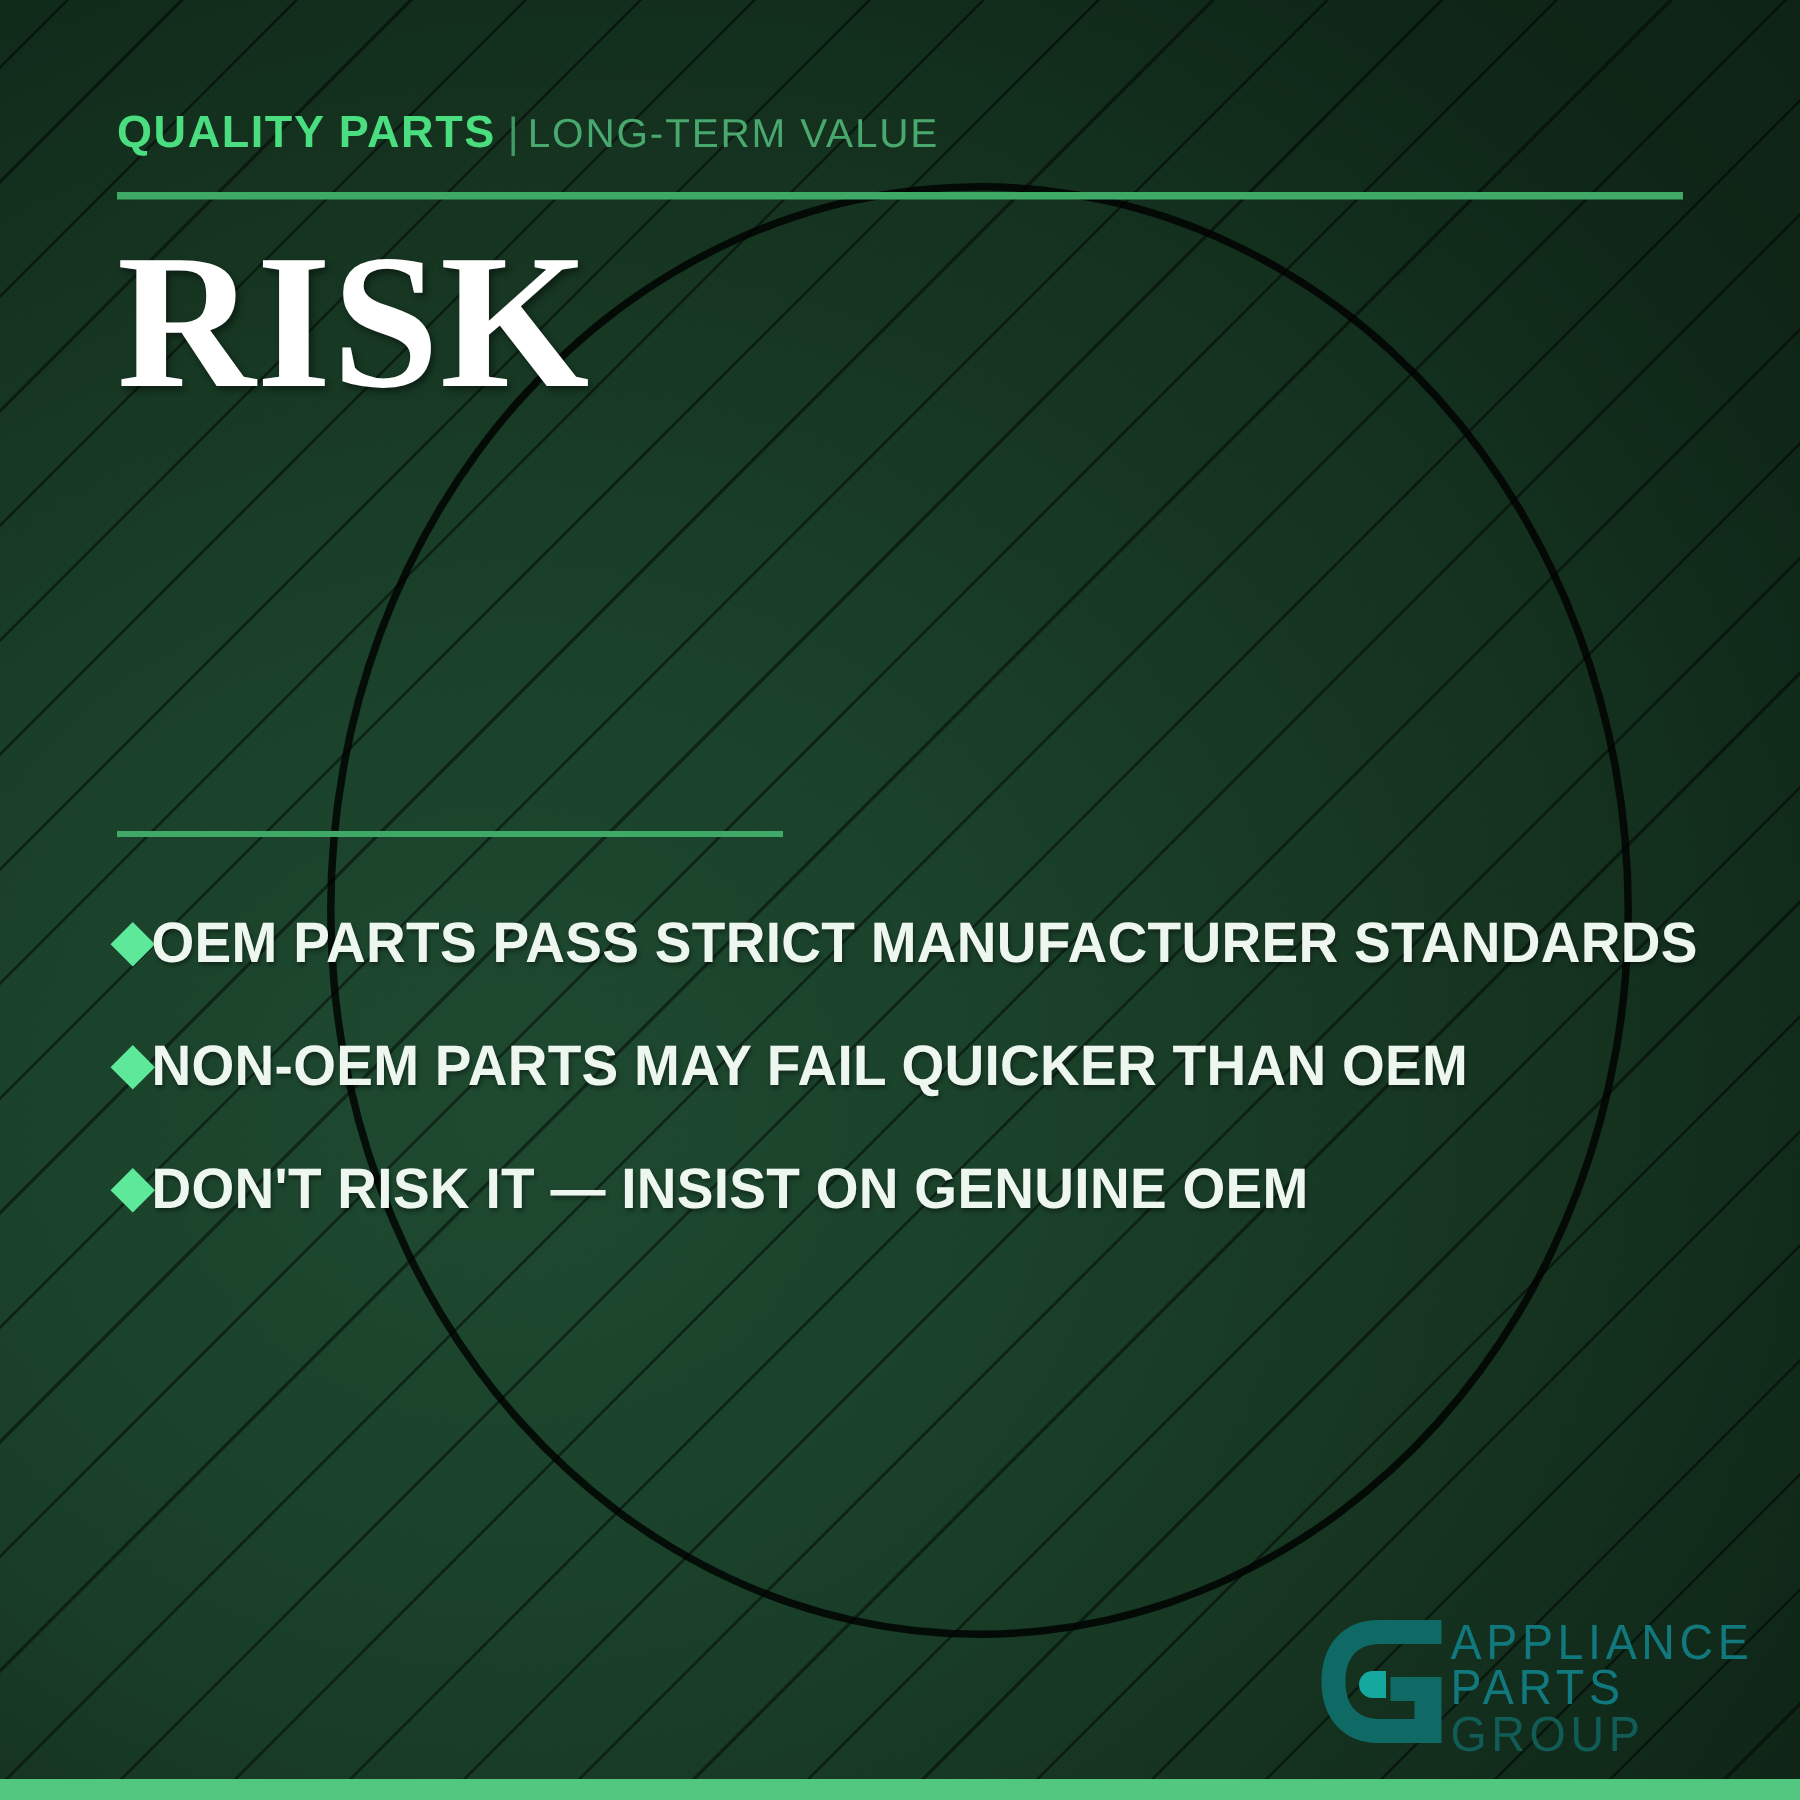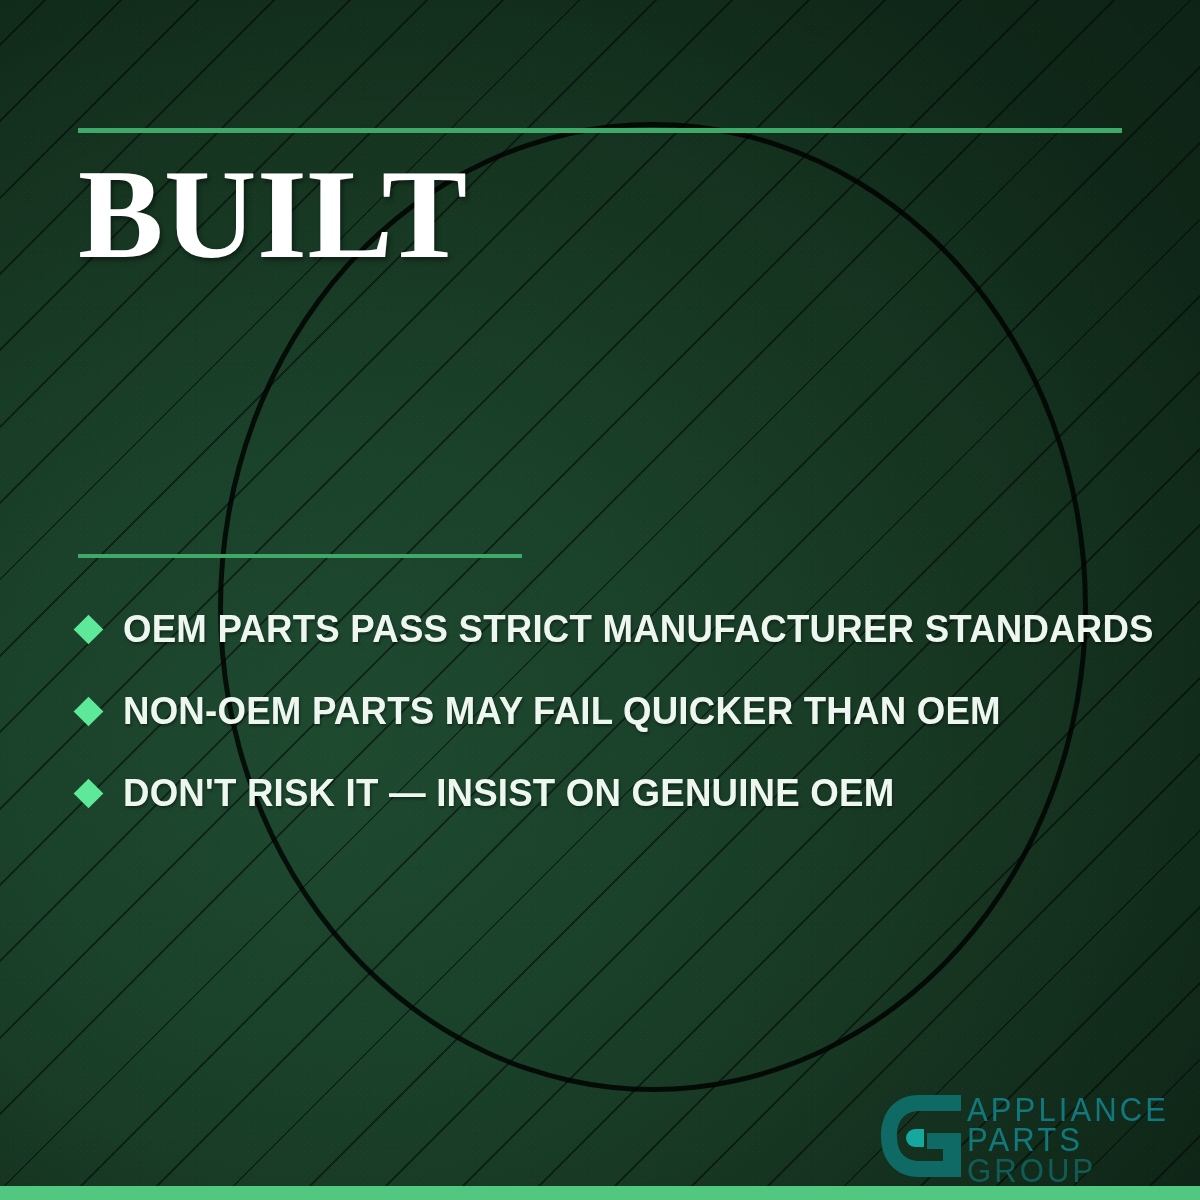--- a/index.html
+++ b/index.html
@@ -135,21 +135,21 @@
   .bullets {
     position: absolute;
     left: 78px;
     top: 588px;
     width: 1070px;
   }
   .bullet {
     display: flex;
     align-items: center;
     height: 82px;
-    gap: 24px;
+    gap: 2px;
   }
   .diamond {
     flex: 0 0 auto;
     width: 21px;
     height: 21px;
     background: #5ee89a;
     transform: rotate(45deg);
   }
   .bullet-text {
     font-family: "Liberation Sans Narrow", "Liberation Sans", sans-serif;
@@ -160,21 +160,21 @@
     white-space: nowrap;
     transform: scaleX(0.965);
     transform-origin: left center;
     text-shadow: 1px 2px 3px rgba(0,0,0,0.40);
   }
 
   
   .logo {
     position: absolute;
     right: 18px;
-    bottom: 14px;
+    bottom: 29px;
     display: flex;
     align-items: flex-start;
     gap: 4px;
   }
   .logo-mark {
     width: 88px;
     height: 86px;
     flex: 0 0 auto;
   }
   .logo-words {
@@ -210,25 +210,28 @@
 
 <div id="poster">
 
   <div class="bg-stripes"></div>
   <div class="bg-noise"></div>
   <div class="bg-circle"></div>
   <div class="bg-vignette"></div>
 
   <div class="content">
 
+    <div class="eyebrow">
+      <span class="eyebrow-main">QUALITY PARTS</span><span class="eyebrow-sep">|</span><span class="eyebrow-sub">LONG-TERM VALUE</span>
+    </div>
 
     <div class="rule-top"></div>
 
     <div class="headline">
-      <span class="l1">BUILT</span>
+      <span class="l1">RISK</span>
     </div>
 
     <div class="rule-mid"></div>
 
     <div class="bullets">
 
       <div class="bullet">
         <span class="diamond"></span>
         <span class="bullet-text">OEM PARTS PASS STRICT MANUFACTURER STANDARDS</span>
       </div>

